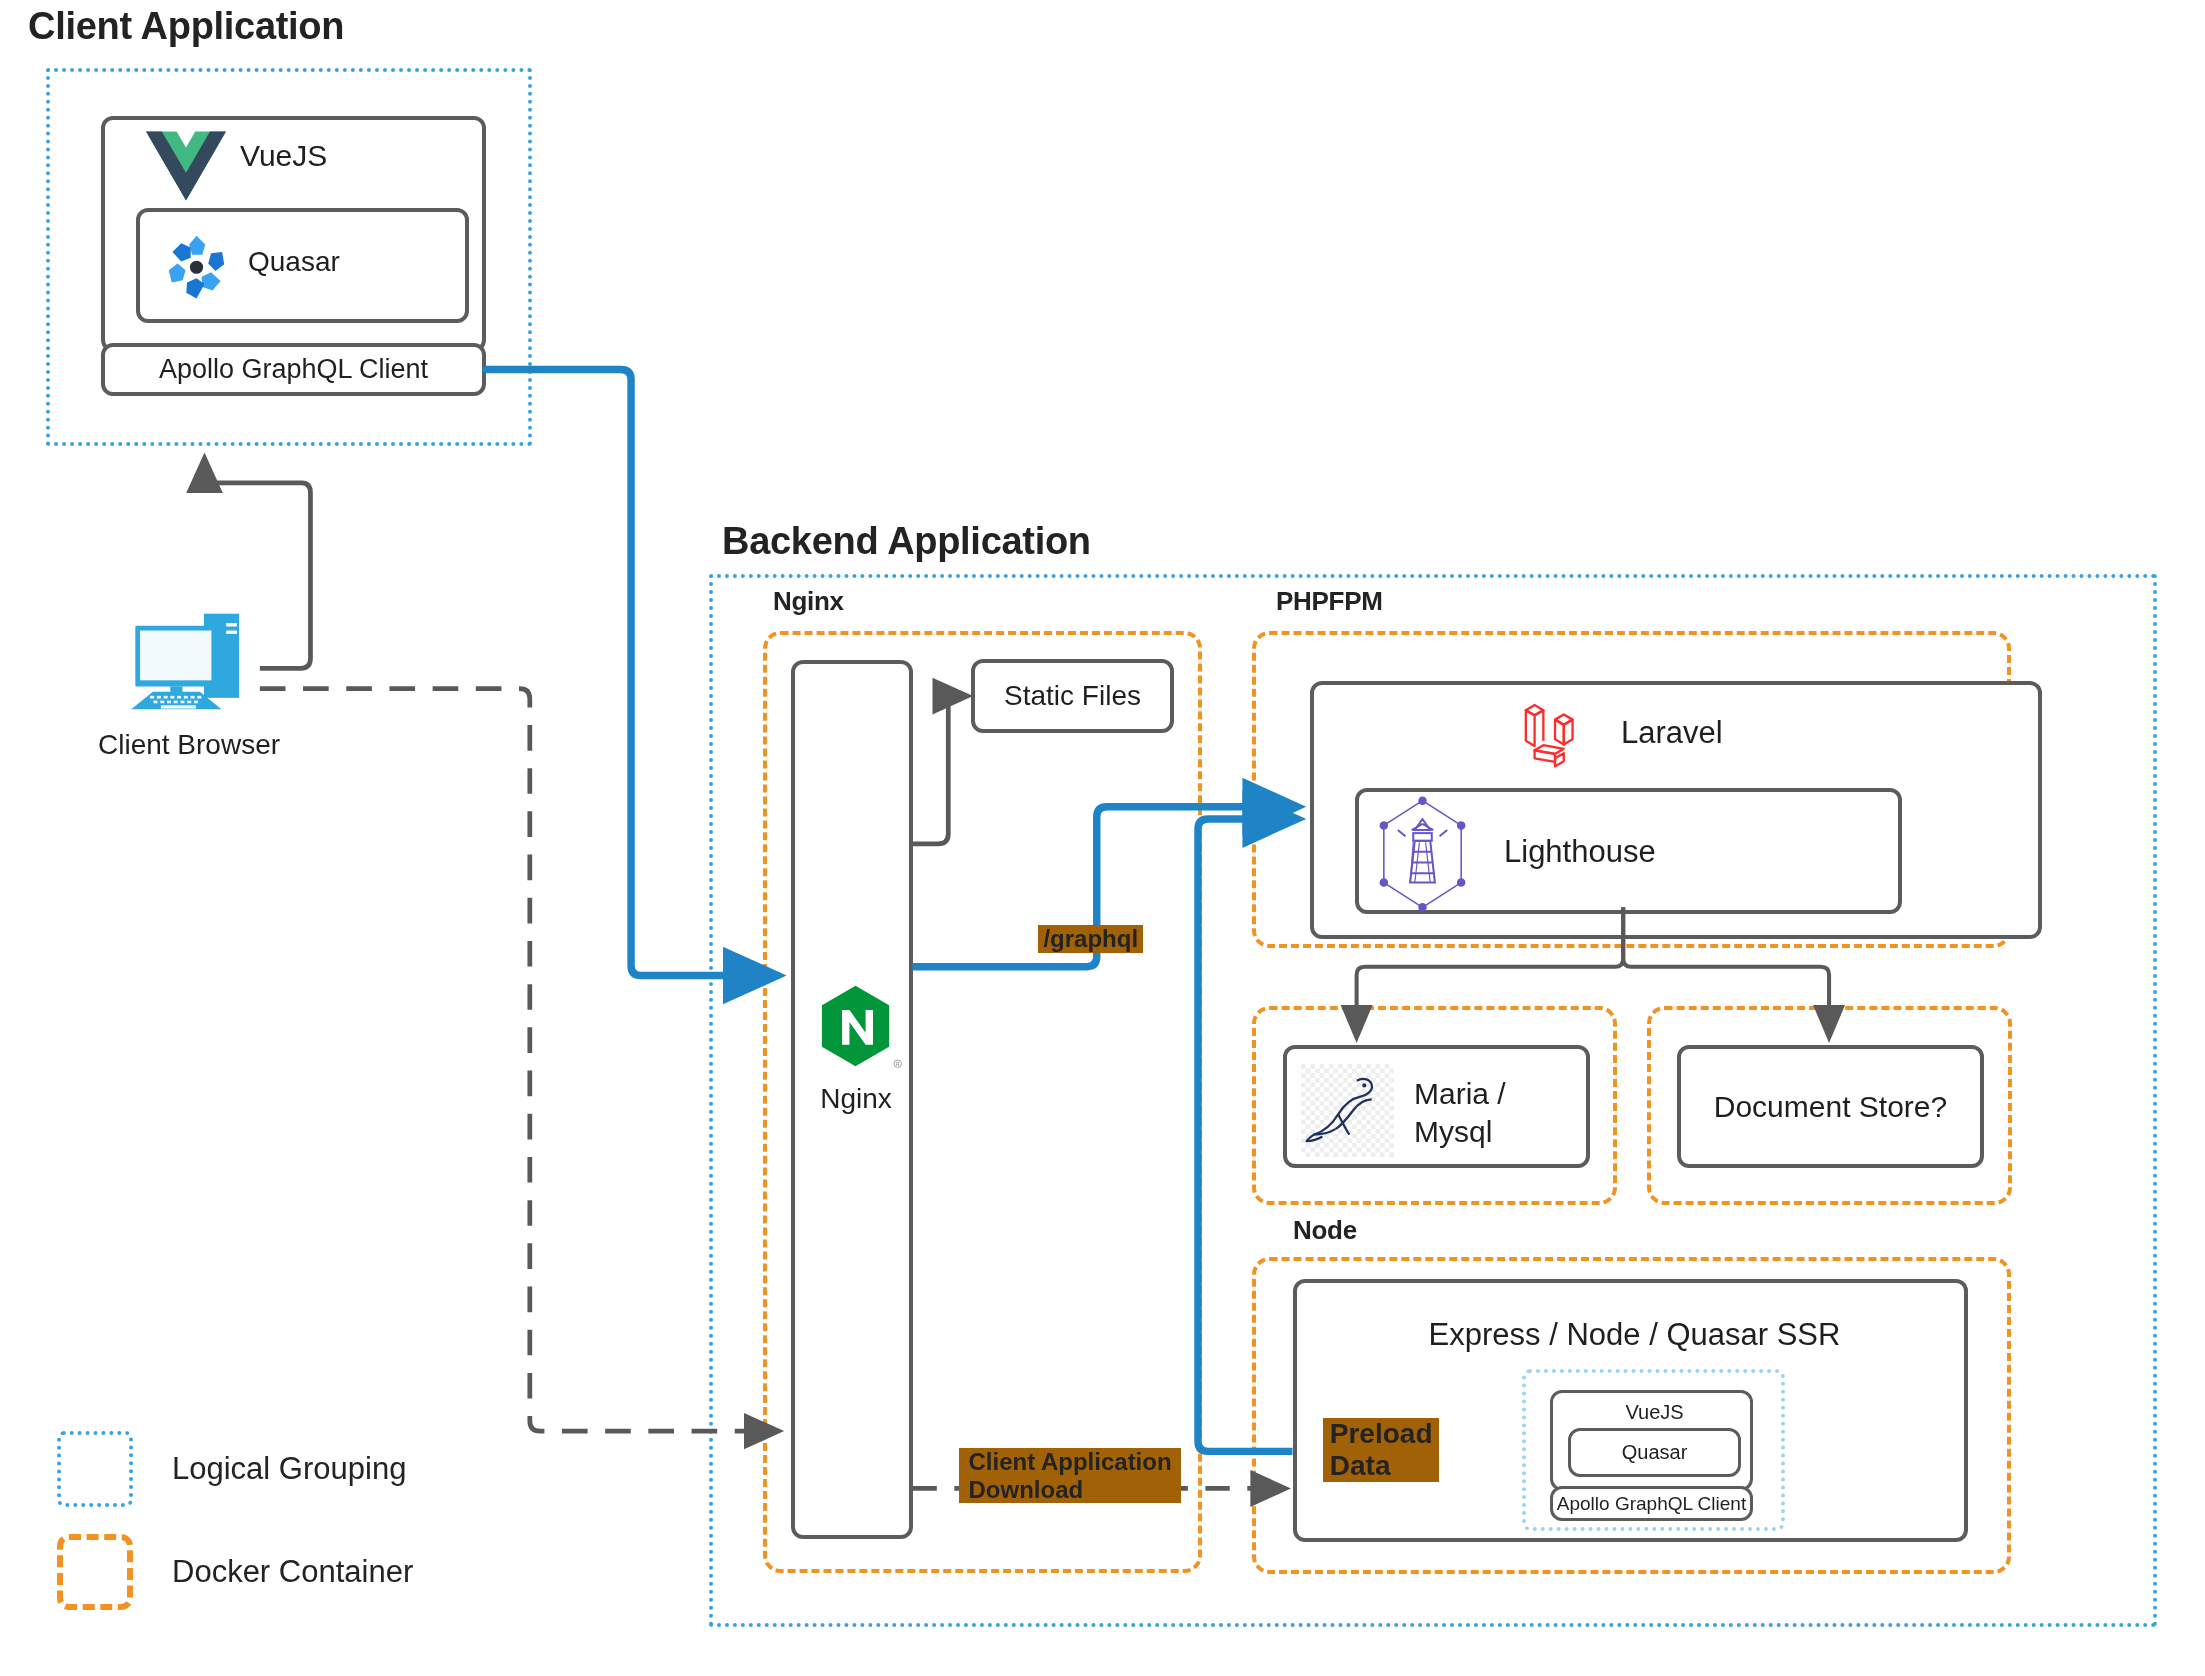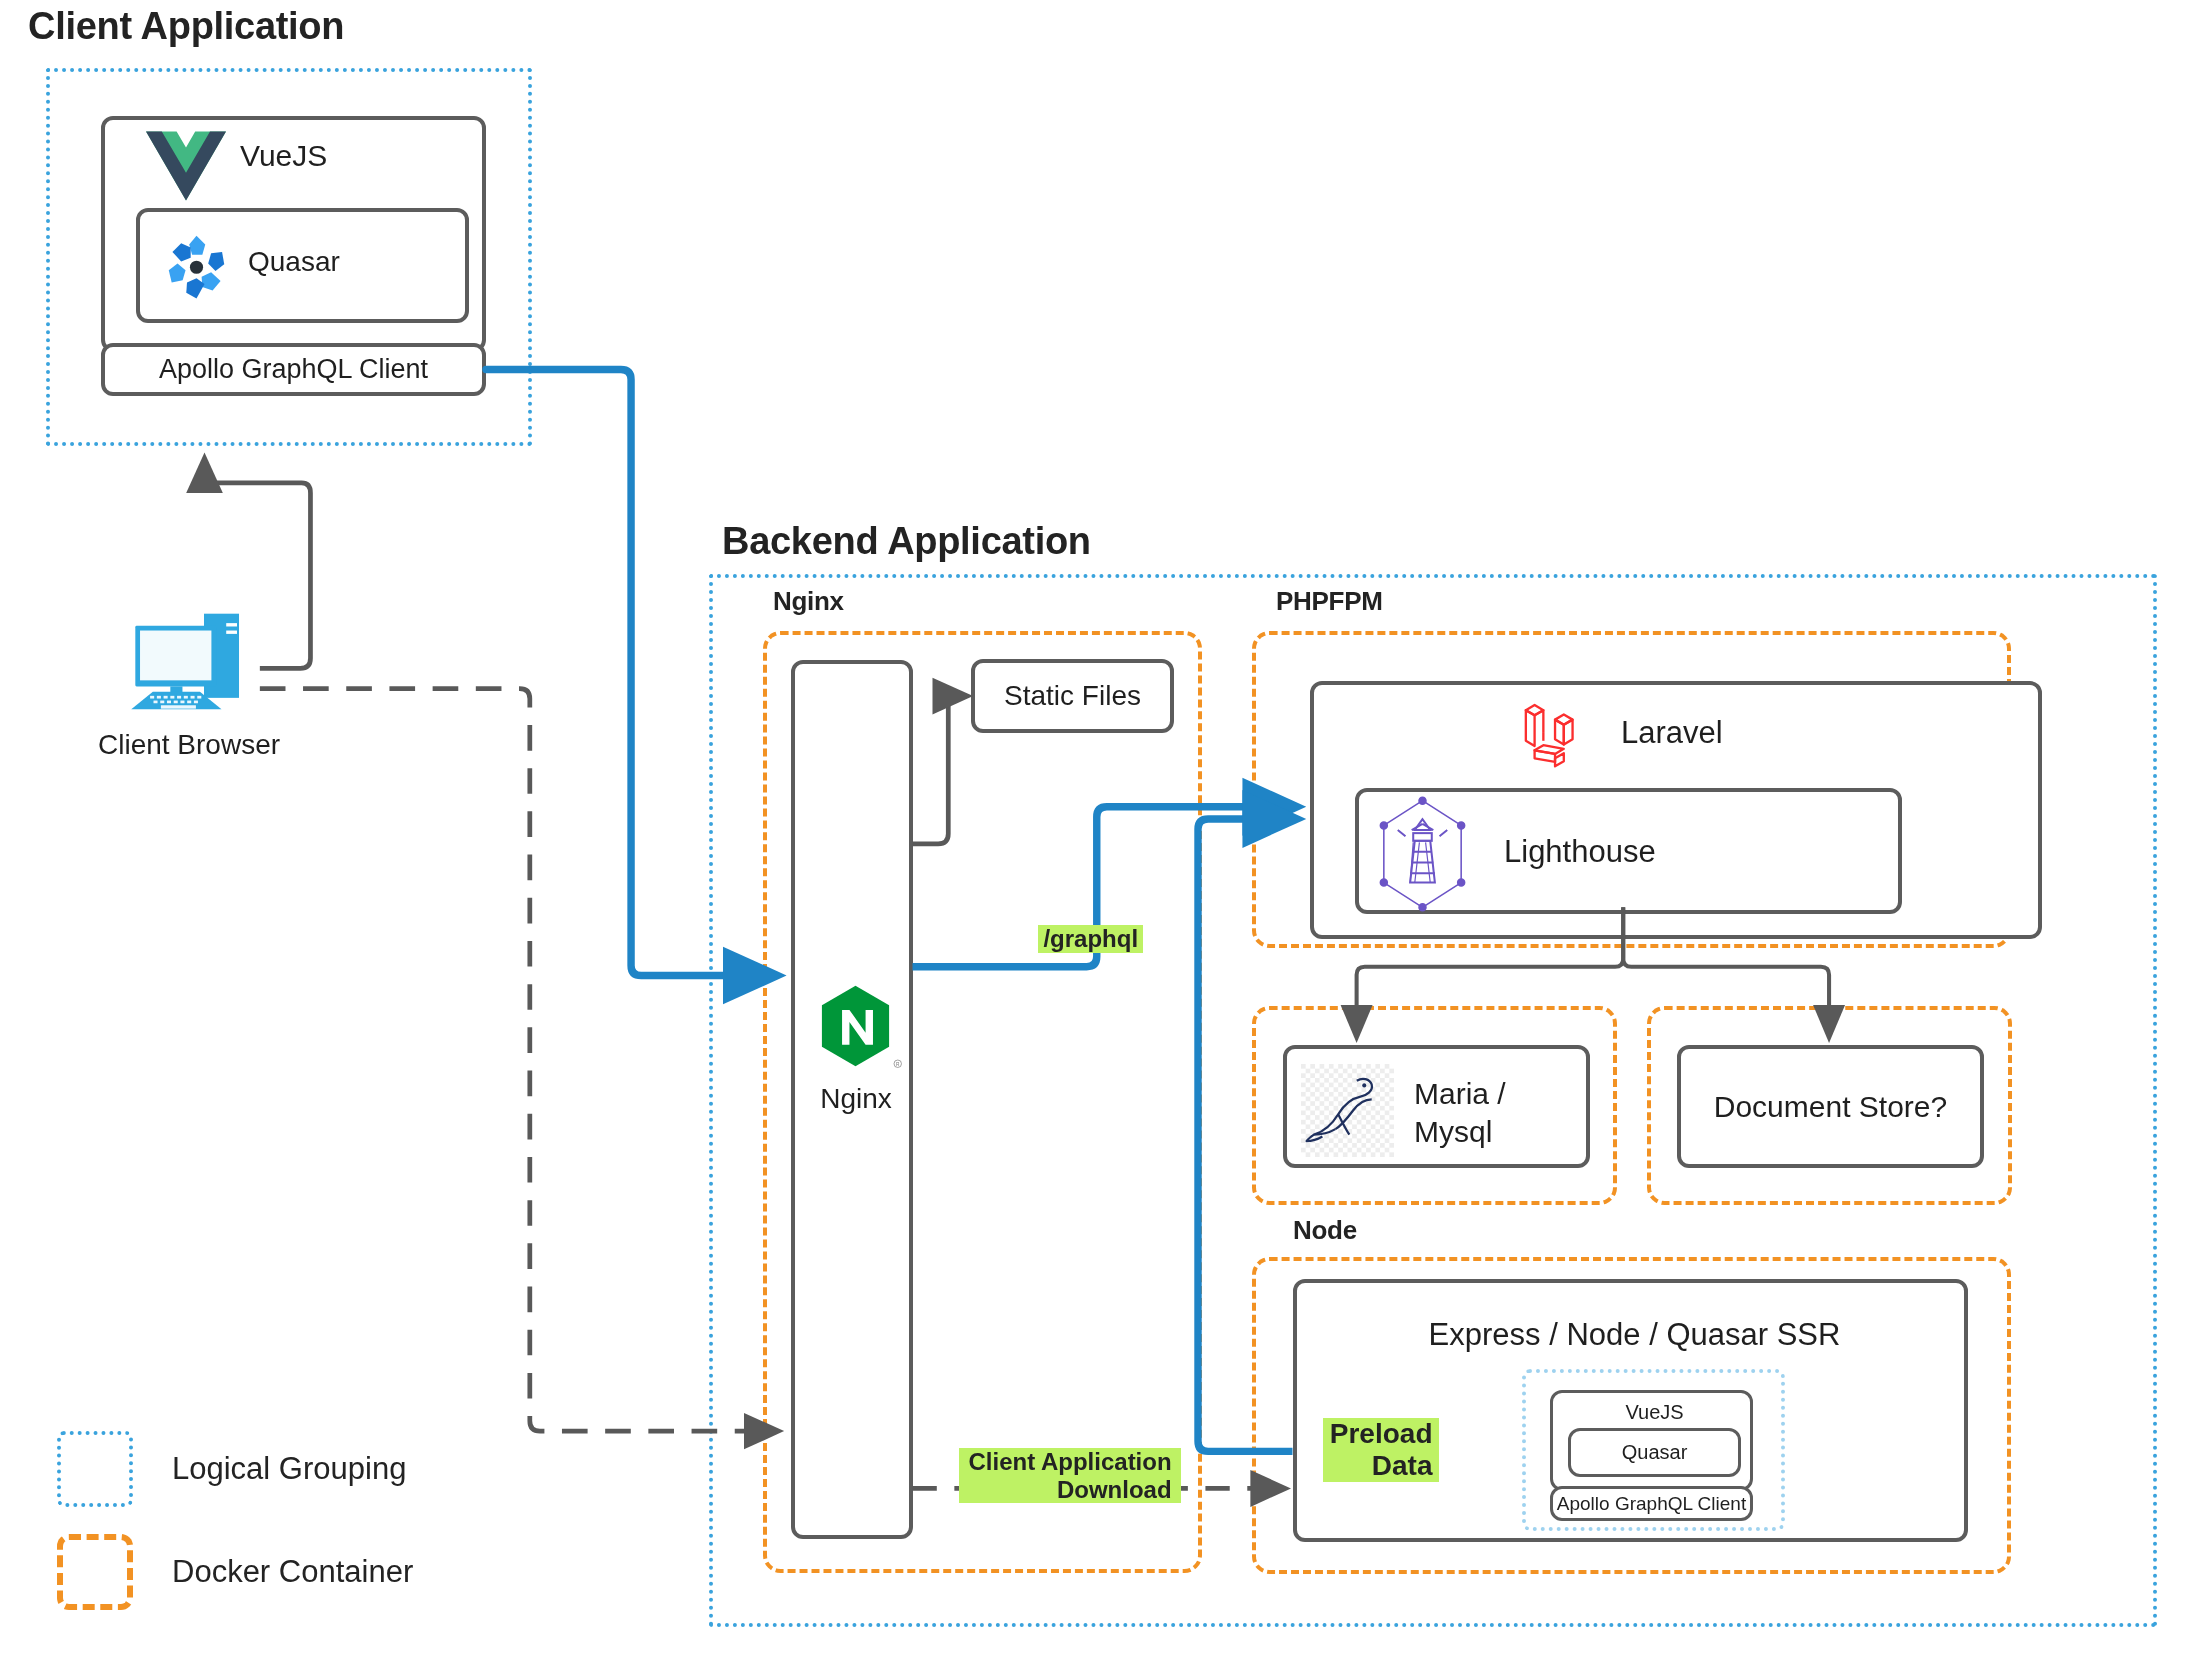--- a/index.html
+++ b/index.html
@@ -11,21 +11,21 @@
   .t-mid{font-size:26px;}
 
   .logical{position:absolute;border:4.7px dotted #3aa3dd;border-radius:2.7px;box-sizing:border-box;background:transparent;}
   .logical-lite{position:absolute;border:4px dotted #9ed2ef;border-radius:8px;box-sizing:border-box;}
   .docker{position:absolute;border:4.7px dashed #f29223;border-radius:17.6px;box-sizing:border-box;background:transparent;}
 
   .nodebox{position:absolute;border:4px solid #5c5c5c;border-radius:12px;box-sizing:border-box;background:#fff;}
   .nodebox .lbl{position:absolute;color:#1f1f1f;white-space:pre-line;}
   .lbl-c{width:100%;height:100%;display:flex;align-items:center;justify-content:center;text-align:center;}
 
-  .edgelabel{position:absolute;font-weight:bold;color:#232323;text-align:right;line-height:1.15;white-space:pre-line;background:#bef264;}
+  .edgelabel{position:absolute;font-weight:bold;color:#232323;text-align:left;line-height:1.15;white-space:pre-line;background:#a16207;}
 
   svg.overlay{position:absolute;left:0;top:0;width:2205px;height:1677px;pointer-events:none;}
 
   .legend-sw-dot{position:absolute;width:76px;height:76px;border:4.7px dotted #3aa3dd;border-radius:6.8px;box-sizing:border-box;}
   .legend-sw-dash{position:absolute;width:76px;height:76px;border:6px dashed #f29223;border-radius:12px;box-sizing:border-box;}
   .legend-txt{position:absolute;font-size:31px;color:#232323;}
 </style>
 </head>
 <body>
 

